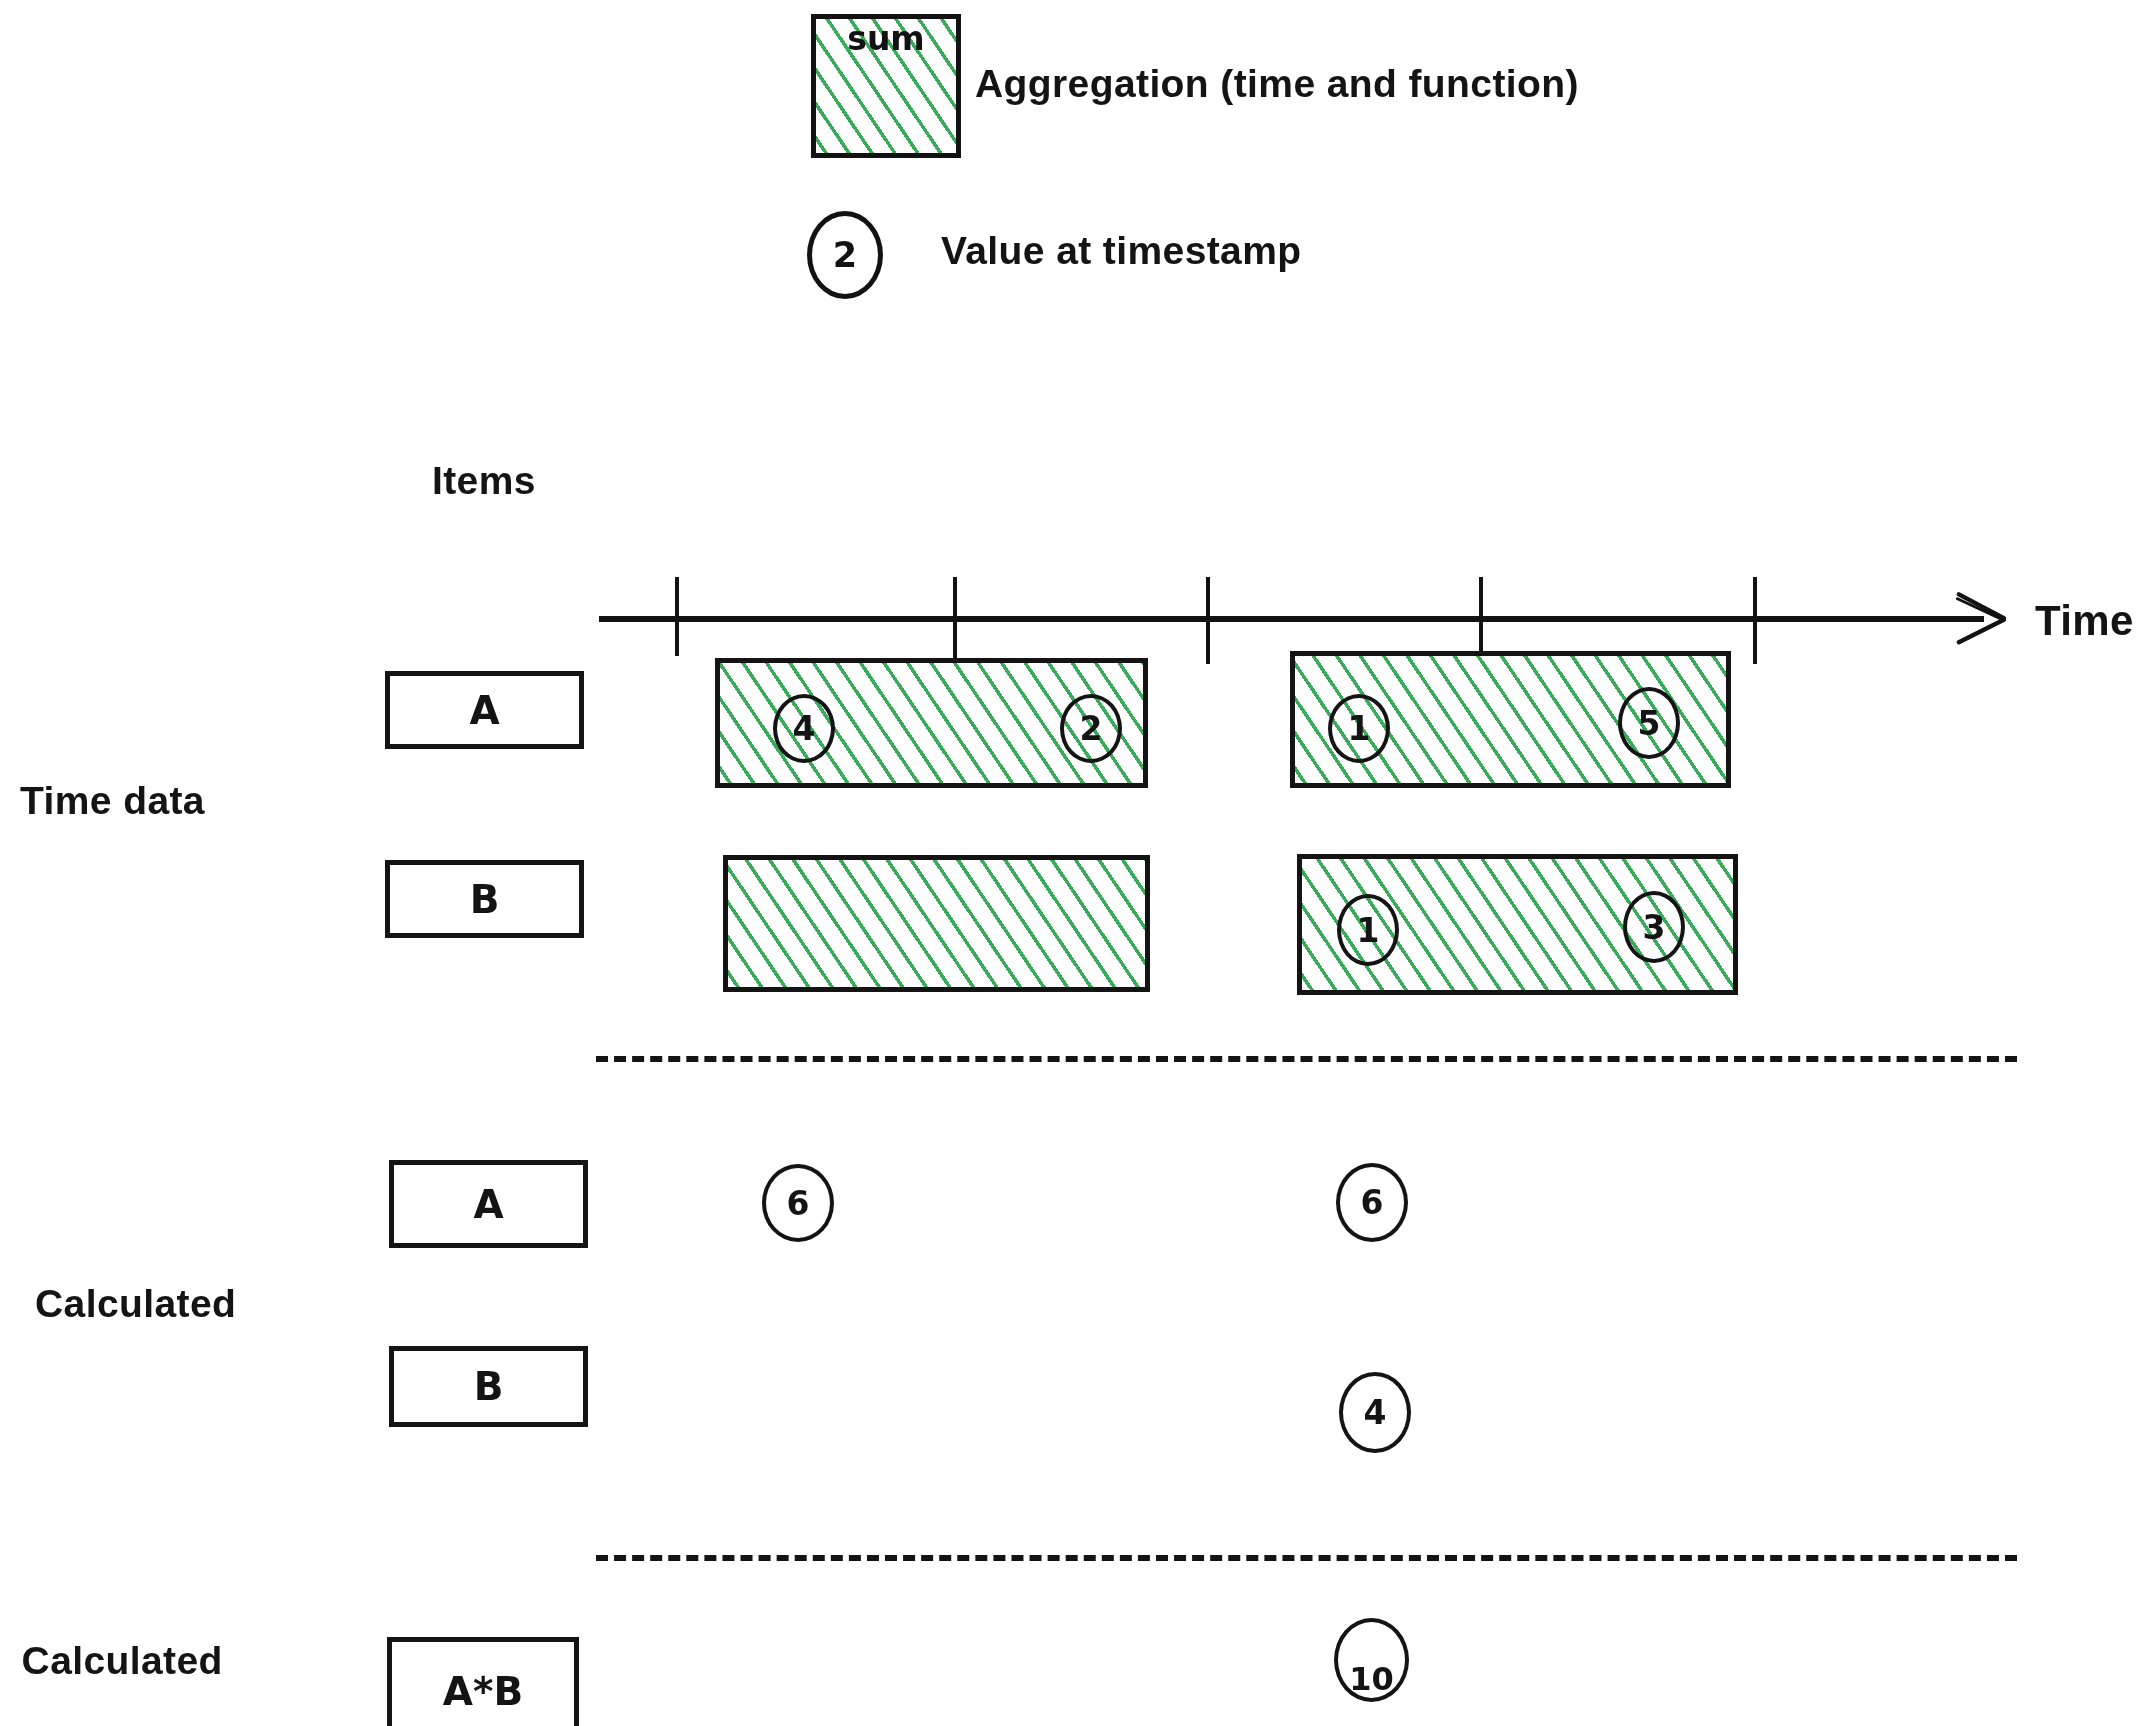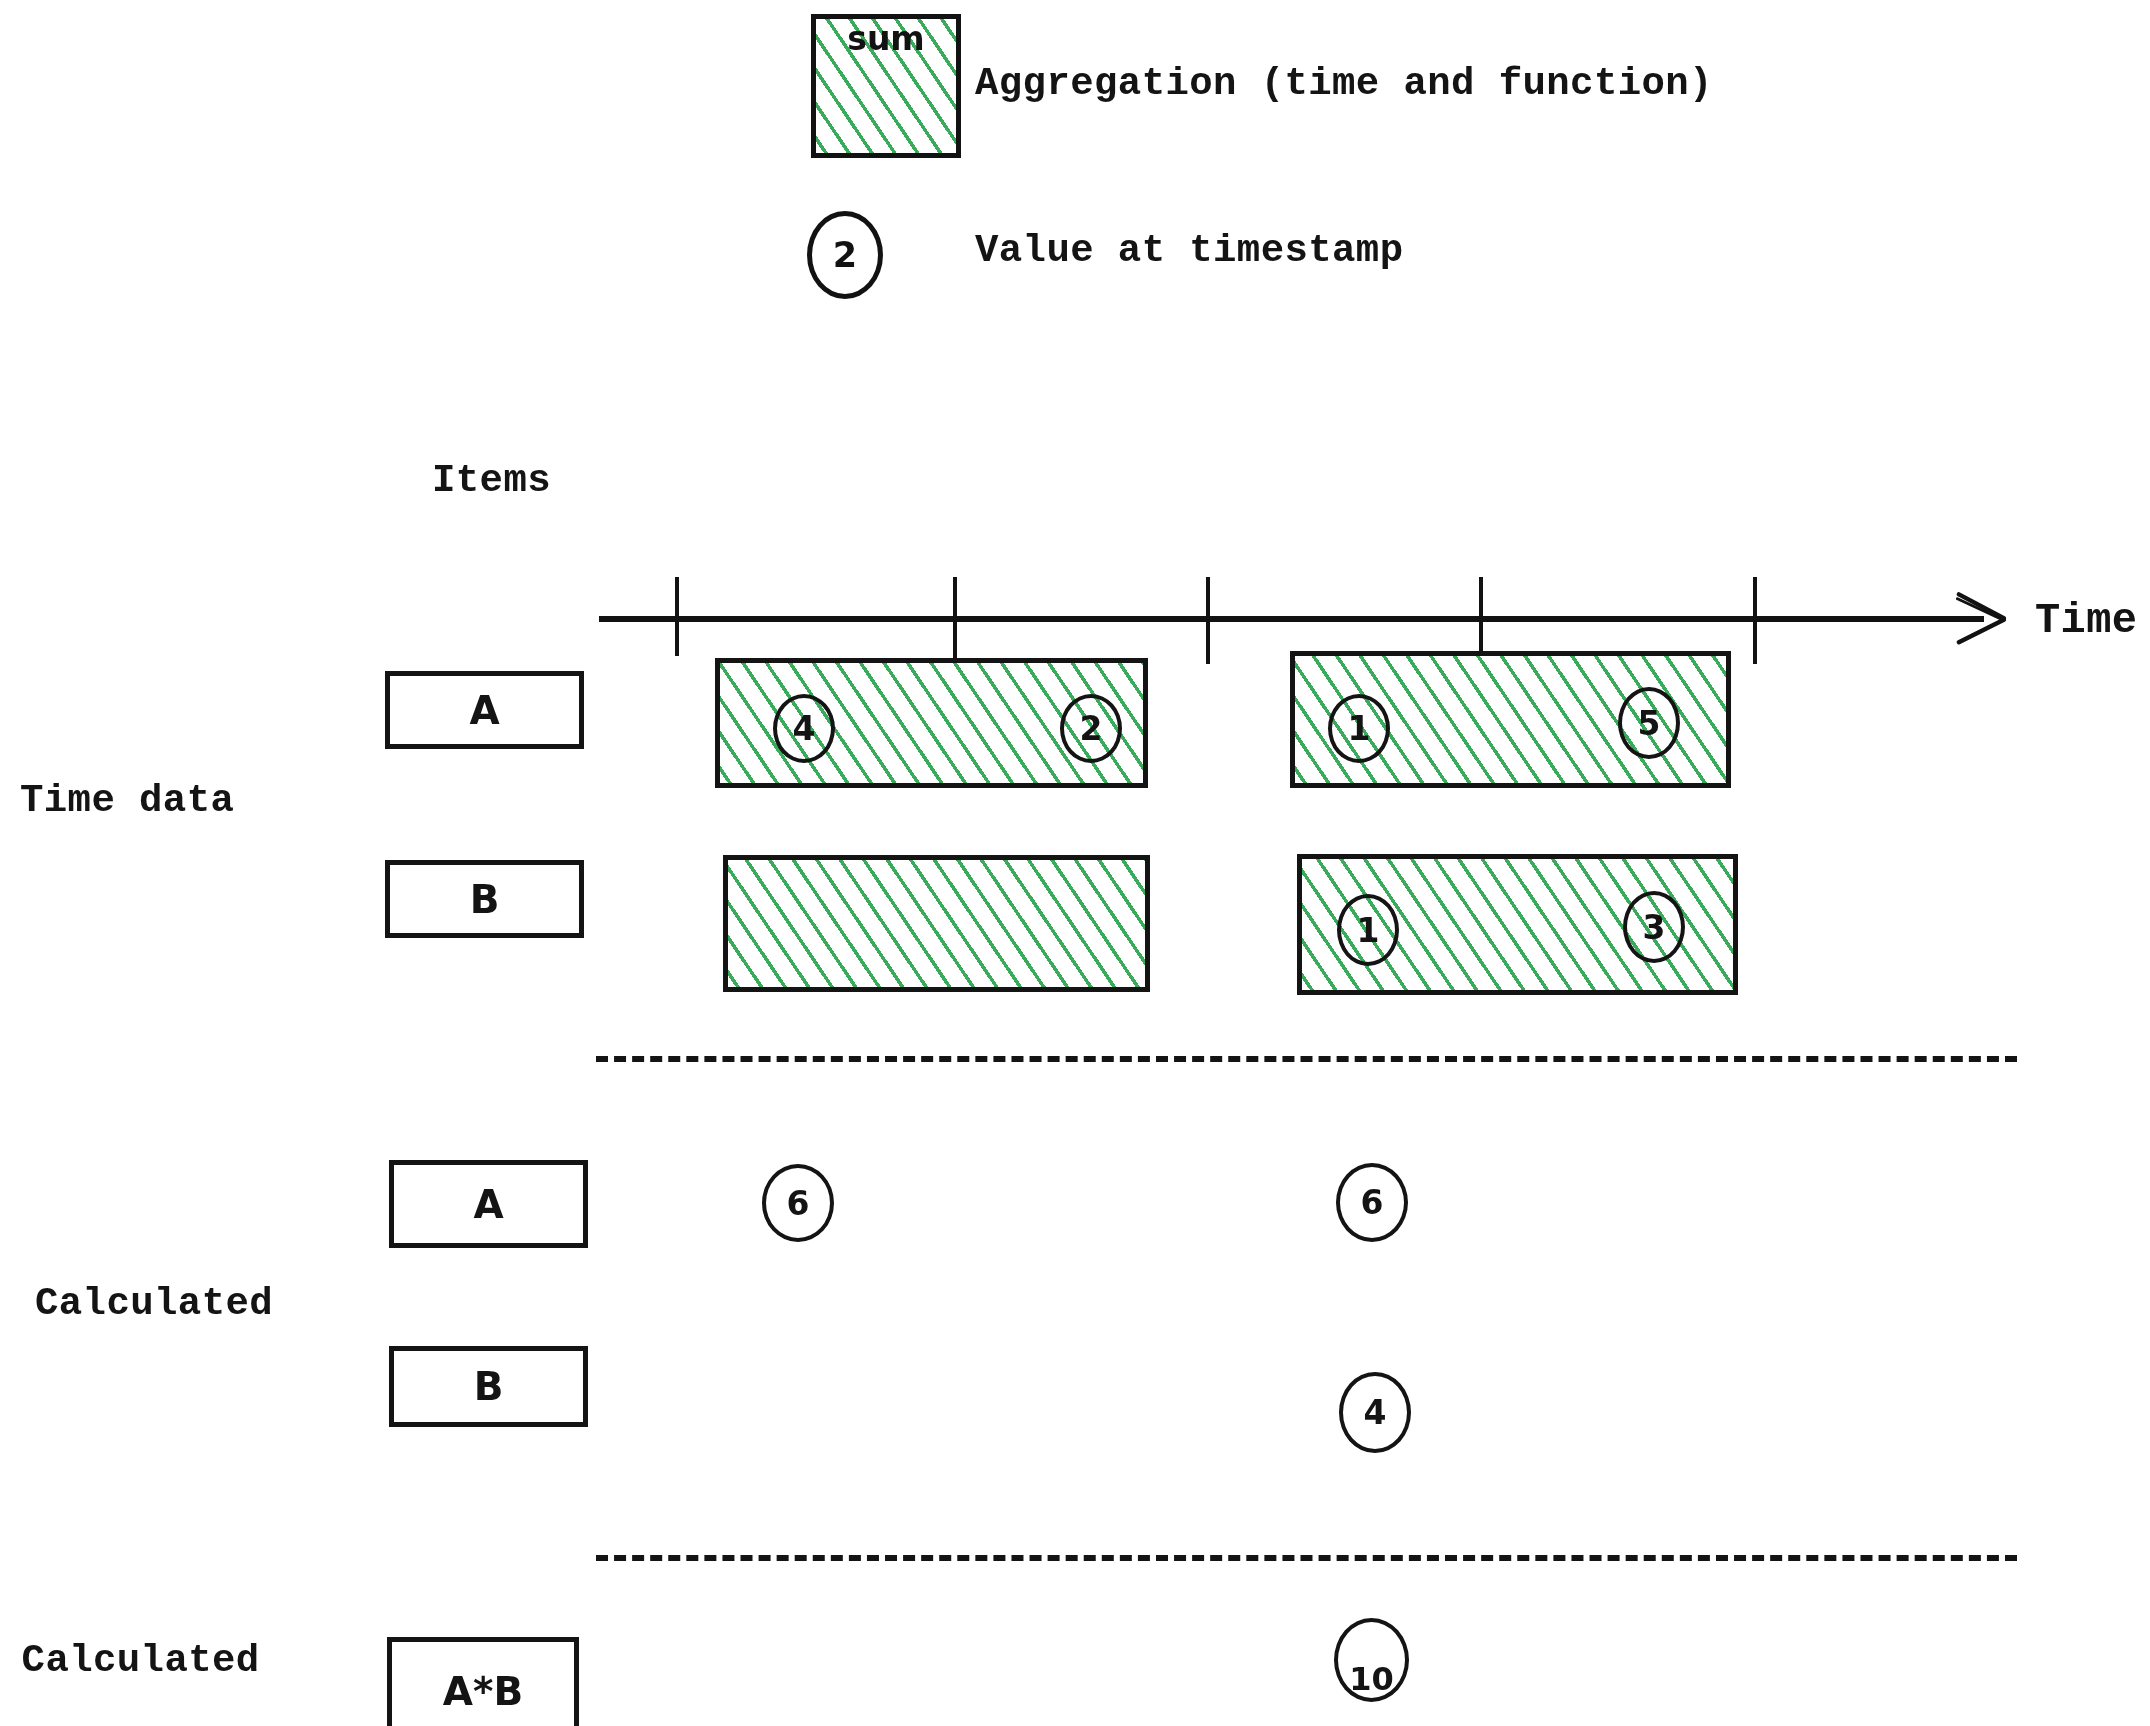--- a/index.html
+++ b/index.html
@@ -12,21 +12,21 @@
     width: 2151px;
     height: 1727px;
     position: relative;
     overflow: hidden;
     font-family: "DejaVu Sans", sans-serif;
     color: #111111;
   }
 
   
   .hand {
-    font-family: Liberation Mono, monospace;
+    font-family: Liberation Sans, sans-serif;
     font-weight: 600;
     color: #141414;
     letter-spacing: 0.4px;
     white-space: nowrap;
     position: absolute;
   }
 
   
   #legend-sum-swatch {
     position: absolute;
@@ -54,21 +54,21 @@
     font-size: 33px;
     font-weight: 700;
     color: #121212;
     background: rgba(255,255,255,0.0);
   }
   .legend-label {
     font-size: 39px;
     font-weight: 600;
   }
   #legend-aggregation-label { left: 975px; top: 62px; }
-  #legend-value-label { left: 975px; top: 229px; }
+  #legend-value-label { left: 941px; top: 229px; }
 
   #legend-value-circle {
     position: absolute;
     left: 807px;
     top: 211px;
     width: 76px;
     height: 88px;
     border: 5px solid #121212;
     border-radius: 50%;
     box-sizing: border-box;

